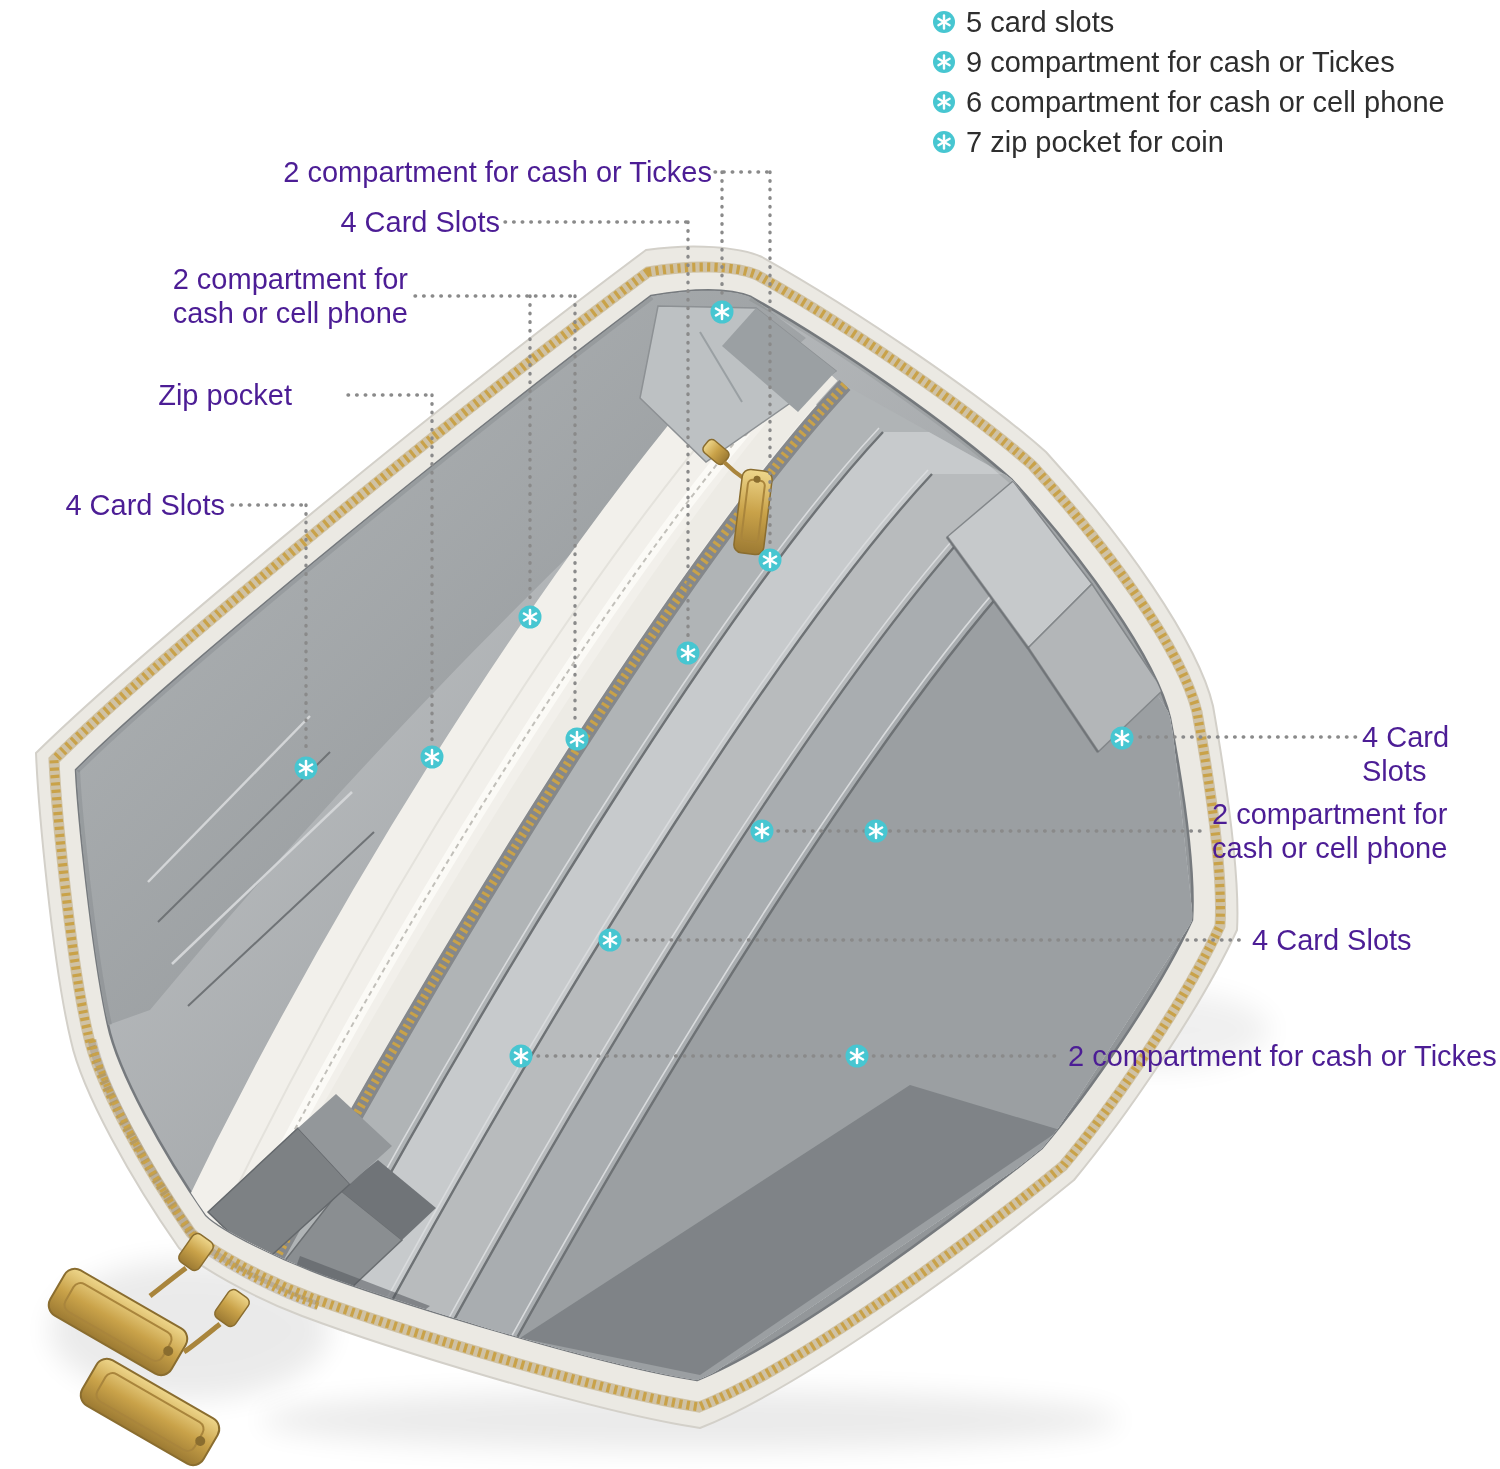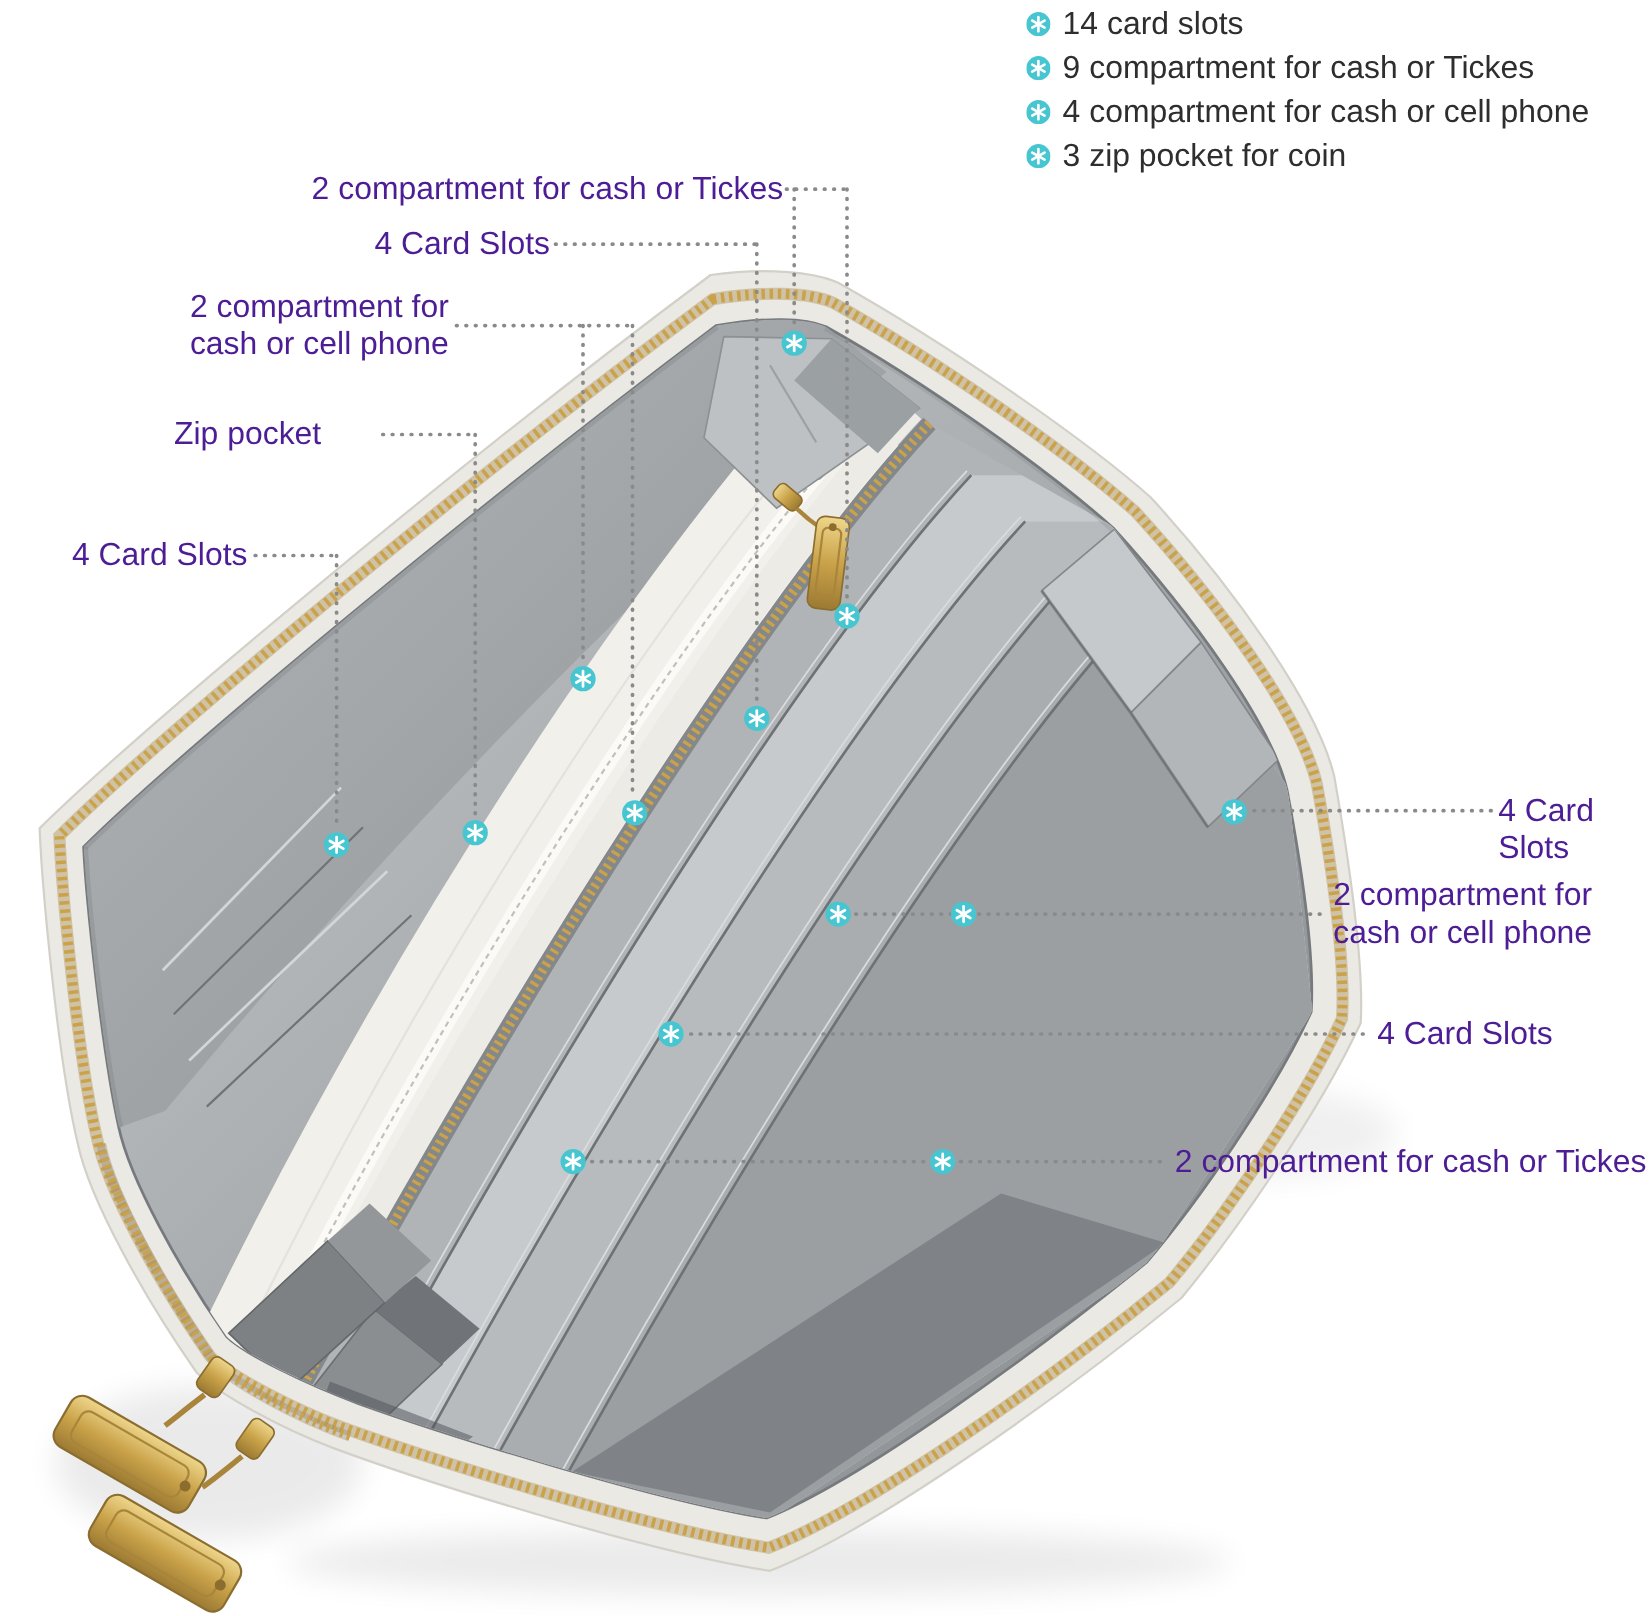--- a/index.html
+++ b/index.html
@@ -280,21 +280,21 @@
       <span class="bullet">
         <svg width="22" height="22" viewBox="-11 -11 22 22">
             <circle r="11" fill="#47c6d1"></circle>
             <g stroke="#fff" stroke-width="2.4" stroke-linecap="round">
               <line y1="-6.5" y2="6.5"></line>
               <line x1="-5.6" y1="-3.2" x2="5.6" y2="3.2"></line>
               <line x1="-5.6" y1="3.2" x2="5.6" y2="-3.2"></line>
             </g>
           </svg>
       </span>
-      <span class="feature-text">14 card slots</span>
+      <span class="feature-text">5 card slots</span>
     </div>
     <div class="feature-item">
       <span class="bullet">
         <svg width="22" height="22" viewBox="-11 -11 22 22">
             <circle r="11" fill="#47c6d1"></circle>
             <g stroke="#fff" stroke-width="2.4" stroke-linecap="round">
               <line y1="-6.5" y2="6.5"></line>
               <line x1="-5.6" y1="-3.2" x2="5.6" y2="3.2"></line>
               <line x1="-5.6" y1="3.2" x2="5.6" y2="-3.2"></line>
             </g>
@@ -306,34 +306,34 @@
       <span class="bullet">
         <svg width="22" height="22" viewBox="-11 -11 22 22">
             <circle r="11" fill="#47c6d1"></circle>
             <g stroke="#fff" stroke-width="2.4" stroke-linecap="round">
               <line y1="-6.5" y2="6.5"></line>
               <line x1="-5.6" y1="-3.2" x2="5.6" y2="3.2"></line>
               <line x1="-5.6" y1="3.2" x2="5.6" y2="-3.2"></line>
             </g>
           </svg>
       </span>
-      <span class="feature-text">4 compartment for cash or cell phone</span>
+      <span class="feature-text">6 compartment for cash or cell phone</span>
     </div>
     <div class="feature-item">
       <span class="bullet">
         <svg width="22" height="22" viewBox="-11 -11 22 22">
             <circle r="11" fill="#47c6d1"></circle>
             <g stroke="#fff" stroke-width="2.4" stroke-linecap="round">
               <line y1="-6.5" y2="6.5"></line>
               <line x1="-5.6" y1="-3.2" x2="5.6" y2="3.2"></line>
               <line x1="-5.6" y1="3.2" x2="5.6" y2="-3.2"></line>
             </g>
           </svg>
       </span>
-      <span class="feature-text">3 zip pocket for coin</span>
+      <span class="feature-text">7 zip pocket for coin</span>
     </div>
   </div>
 
   <div class="callout" style="right:788px;top:155px">2 compartment for cash or Tickes</div>
   <div class="callout" style="right:1000px;top:205px">4 Card Slots</div>
   <div class="callout center" style="right:1092px;top:262px">2 compartment for
 cash or cell phone</div>
   <div class="callout" style="right:1208px;top:378px">Zip pocket</div>
   <div class="callout" style="right:1275px;top:488px">4 Card Slots</div>
 

